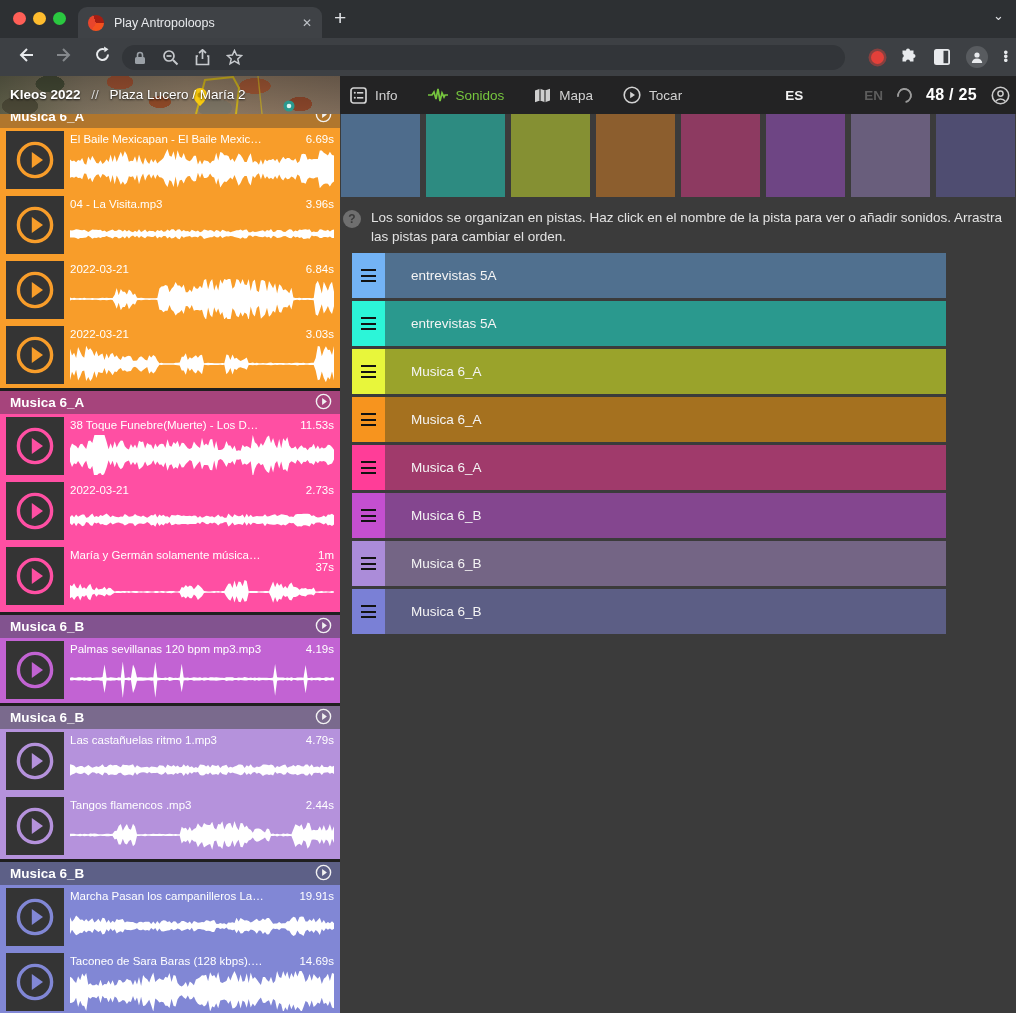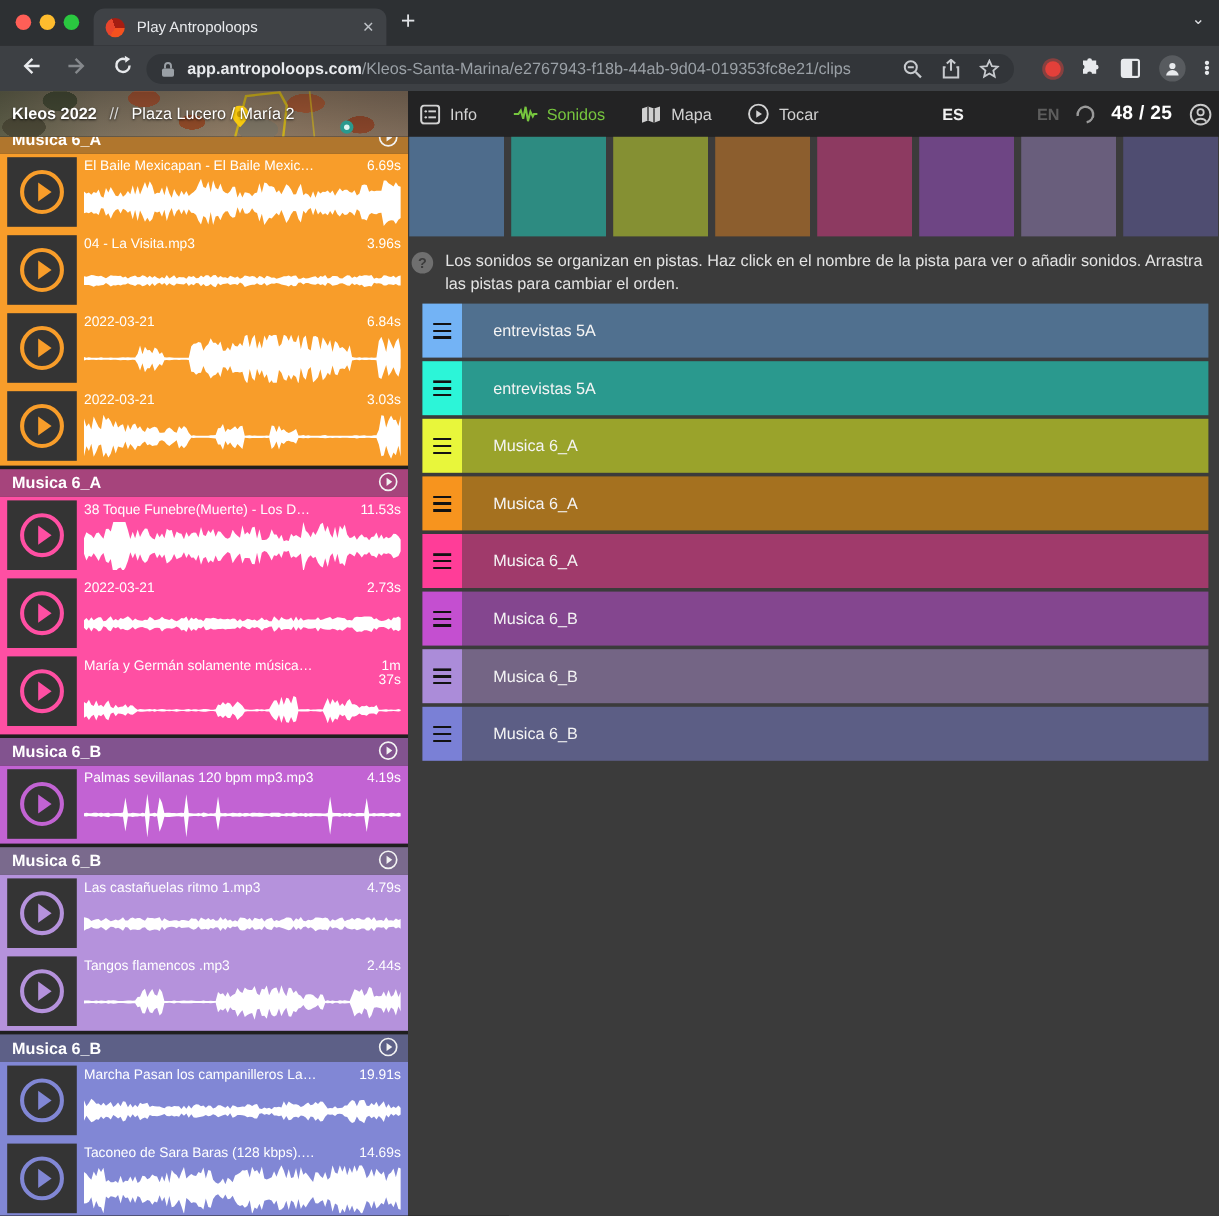--- a/index.html
+++ b/index.html
@@ -79,21 +79,21 @@
   .clipwave { position:absolute; left:70px; top:21px; }
 
   
   .panel { position:absolute; left:340px; top:114px; width:676px; height:899px; background:#3b3b3b; }
   .squares { position:absolute; left:1px; top:0; height:83px; display:flex; gap:6px; }
   .square { width:79px; height:83px; }
   .helpwrap { position:absolute; left:3px; top:94px; right:8px; display:flex; gap:10px; }
   .qmark { flex:0 0 18px; width:18px; height:18px; border-radius:50%; background:#6f6f6f; color:#3b3b3b;
            font-size:12px; font-weight:700; text-align:center; line-height:18px; margin-top:2px; }
   .helptext { color:#e3e3e3; font-size:13.5px; line-height:19px; }
-  .tracks { position:absolute; left:12px; top:139px; width:655px; }
+  .tracks { position:absolute; left:12px; top:139px; width:594px; }
   .trackrow { height:45px; margin-bottom:3px; display:flex; }
   .handle { width:33px; display:flex; align-items:center; justify-content:center; }
   .hambars { width:15px; height:14px;
              background:repeating-linear-gradient(#121212 0 2px, transparent 2px 5.7px); }
   .trackbody { flex:1; display:flex; align-items:center; padding-left:26px; color:#f4f4f4; font-size:13.5px; }
 </style>
 </head>
 <body>
 
 <div class="tabstrip">
@@ -124,21 +124,20 @@
     <svg width="17" height="17" viewBox="0 0 17 17">
         <path d="M14 8.5 A5.5 5.5 0 1 1 10.6 3.4" stroke="#e8eaed" stroke-width="2" fill="none"></path>
         <path d="M10 0.5 L14.5 3.2 L10.5 6.2 Z" fill="#e8eaed"></path>
       </svg>
   </div>
   <div class="omnibox">
     <svg width="12" height="14" viewBox="0 0 12 14">
         <rect x="1" y="6" width="10" height="7" rx="1.5" fill="#9aa0a6"></rect>
         <path d="M3.5 6 V4 a2.5 2.5 0 0 1 5 0 V6" stroke="#9aa0a6" stroke-width="1.6" fill="none"></path>
       </svg>
-    <div class="urltext"><span class="dom">app.antropoloops.com</span><span class="path">/Kleos-Santa-Marina/e2767943-f18b-44ab-9d04-019353fc8e21/clips</span></div>
     <div class="boxicon">
       <svg width="17" height="17" viewBox="0 0 17 17">
           <circle cx="7" cy="7" r="5" stroke="#c7cace" stroke-width="1.7" fill="none"></circle>
           <path d="M4.5 7 H9.5" stroke="#c7cace" stroke-width="1.7"></path>
           <path d="M11 11 L15.5 15.5" stroke="#c7cace" stroke-width="1.9"></path>
         </svg>
     </div>
     <div class="boxicon">
       <svg width="15" height="17" viewBox="0 0 15 17">
           <path d="M7.5 1 V10" stroke="#c7cace" stroke-width="1.7"></path>

